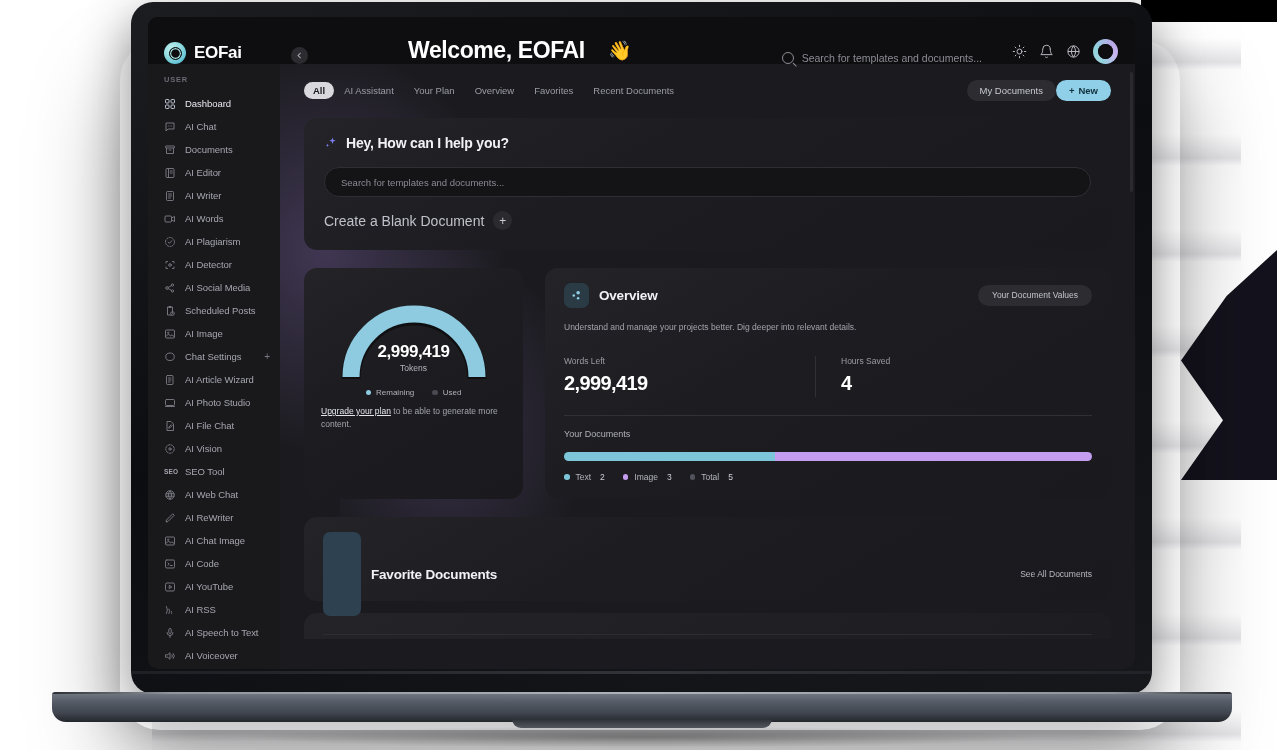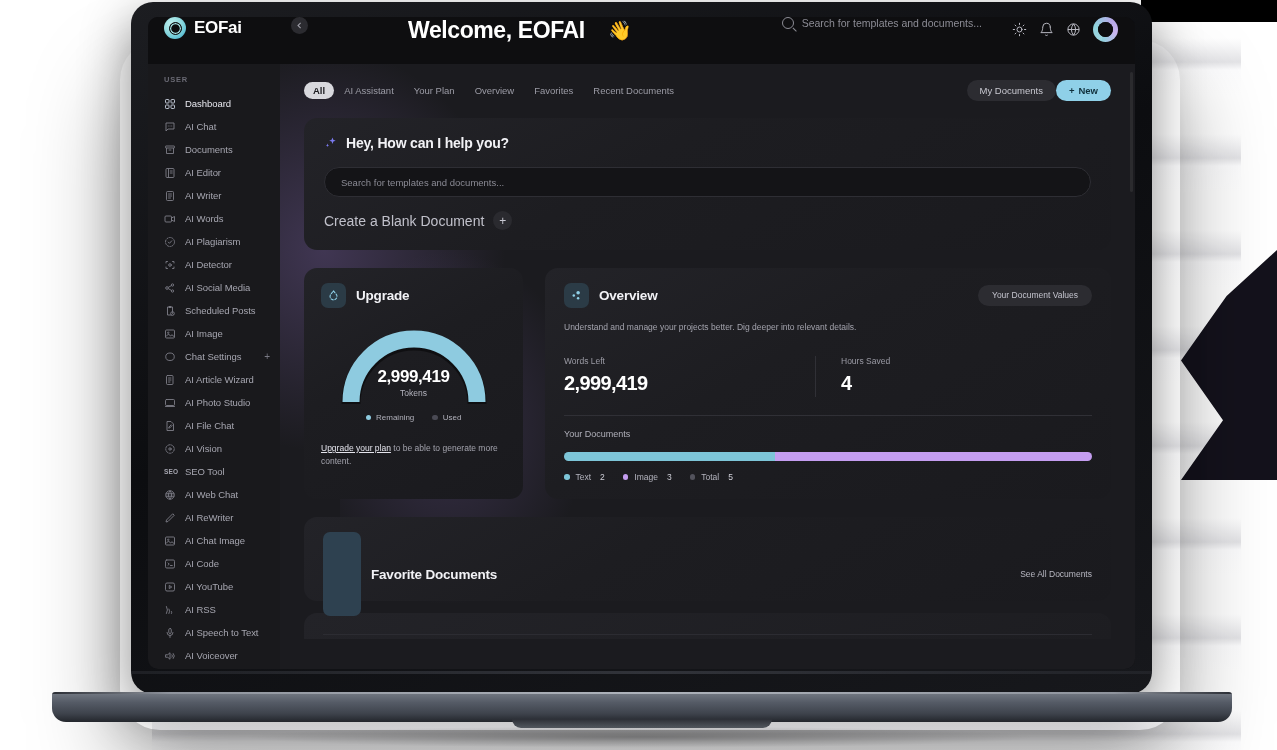--- a/index.html
+++ b/index.html
@@ -128,21 +128,21 @@
     display: flex;
     flex-direction: column;
   }
 
   
   .topbar {
     height: 47px;
     flex: 0 0 47px;
     background: #0e0e10;
     display: flex;
-    align-items: flex-start;
+    align-items: flex-end;
     position: relative;
     z-index: 5;
   }
   .brand {
     width: 132px;
     display: flex;
     align-items: center;
     gap: 8px;
     padding-left: 16px;
     flex: 0 0 132px;
@@ -513,21 +513,21 @@
   }
   .legend-dot {
     width: 5.5px; height: 5.5px;
     border-radius: 50%;
     flex: 0 0 5.5px;
   }
   .upgrade-foot {
     color: #a3a3ad;
     font-size: 8.5px;
     line-height: 1.55;
-    margin-top: 20px;
+    margin-top: 8px;
   }
   .upgrade-link {
     color: #e4e4ec;
     text-decoration: underline;
     cursor: pointer;
   }
 
   
   .overview {
     flex: 1;
@@ -943,28 +943,20 @@
             <input class="hero-input" type="text" placeholder="Search for templates and documents..." style="">
             <div class="hero-blank">
               <span class="hero-blank-text">Create a Blank Document</span>
               <span class="hero-blank-btn">+</span>
             </div>
           </div>
 
           <div class="cards-row">
 
             <div class="card upgrade">
-              <div class="card-head">
-                <span class="card-badge">
-                  <svg width="13" height="13" viewBox="0 0 24 24" fill="none" stroke="#8fd0e8" stroke-width="2" stroke-linecap="round">
-                    <path d="M12 3.5l5 6.2a6.4 6.4 0 1 1-10 0z" stroke-dasharray="4.5 3"></path>
-                  </svg>
-                </span>
-                <span class="card-title">Upgrade</span>
-              </div>
 
               <div class="gauge-wrap">
                 <svg class="gauge-svg" width="146" height="80" viewBox="0 0 146 80">
                   <path d="M10 78 A63 63 0 0 1 136 78" fill="none" stroke="#000000" stroke-width="19" stroke-linecap="butt" opacity="0.45" transform="translate(0,2)"></path>
                   <path d="M10 78 A63 63 0 0 1 136 78" fill="none" stroke="#8ecbe0" stroke-width="17" stroke-linecap="butt"></path>
                 </svg>
                 <div class="gauge-center">
                   <div class="gauge-value">2,999,419</div>
                   <div class="gauge-label">Tokens</div>
                 </div>

